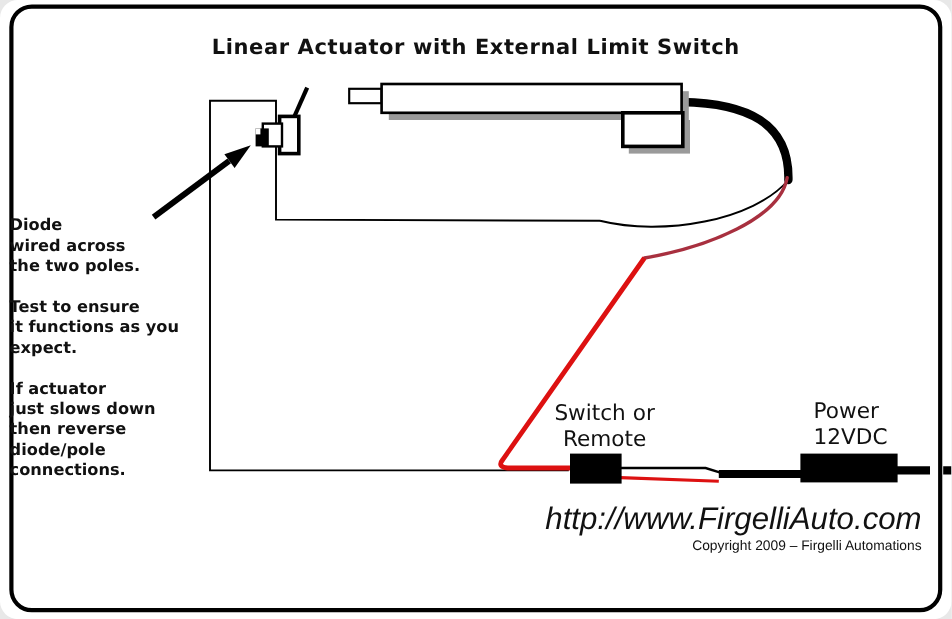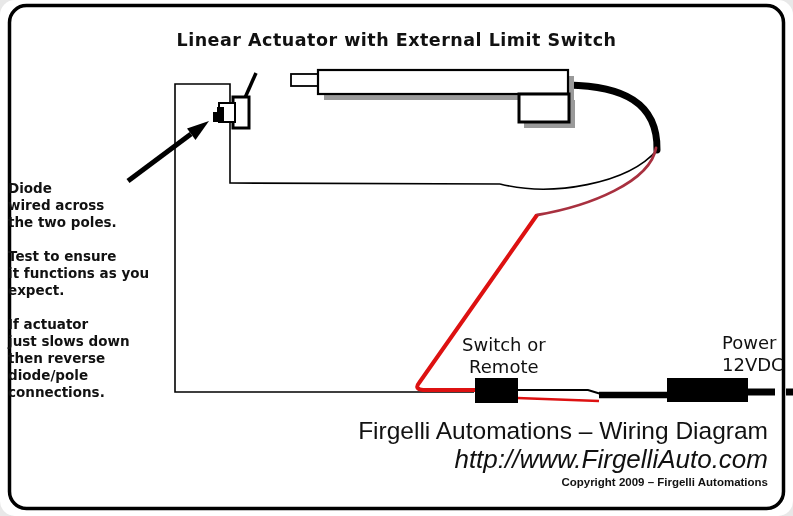--- a/index.html
+++ b/index.html
@@ -28,30 +28,30 @@
     color:#111;
   }
   .conn-label{
     position:absolute;
     font:18px "DejaVu Sans",sans-serif;
     line-height:22px;
     white-space:pre-line;
     color:#111;
   }
   .conn-label.switch{left:462px;top:334px;text-align:center;}
-  .conn-label.power{left:678px;top:332px;margin-left:44px;}
+  .conn-label.power{left:678px;top:332px;}
   .footer{
     position:absolute;right:25px;top:417px;
     text-align:right;
     font-family:"Liberation Sans",sans-serif;
     color:#111;
   }
   .footer .company{font-size:24.5px;line-height:27px;}
   .footer .url{font-size:26px;line-height:31px;font-style:italic;}
-  .footer .copyright{font-size:11.5px;line-height:13px;margin-top:1px;font-weight:bold;}
+  .footer .copyright{font-size:11.5px;line-height:13px;margin-top:1px;}
 </style>
 </head>
 <body>
 
 <div class="canvas">
 
   <svg width="793" height="516" viewBox="0 0 793 516">
 
     <rect x="9.5" y="5.5" width="774" height="503" rx="17" ry="17" fill="none" stroke-width="3.5" stroke="#000000"></rect>
 
@@ -112,18 +112,17 @@
 diode/pole
 connections.</div>
 
   <div class="conn-label switch">Switch or
 Remote</div>
 
   <div class="conn-label power">Power
 12VDC</div>
 
   <div class="footer">
-    <div class="company">Firgelli Automations – Wiring Diagram</div>
     <div class="url">http://www.FirgelliAuto.com</div>
     <div class="copyright">Copyright 2009 – Firgelli Automations</div>
   </div>
 
 </div>
 
 </body></html>

